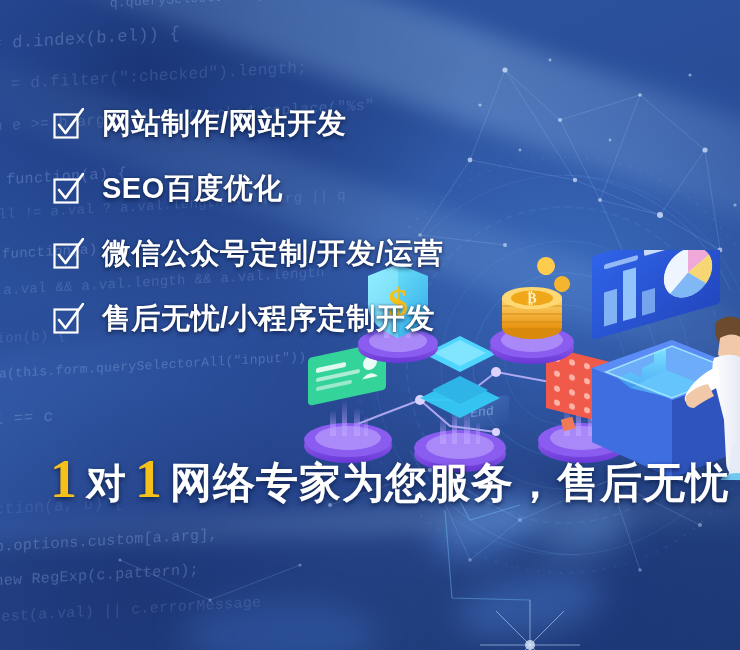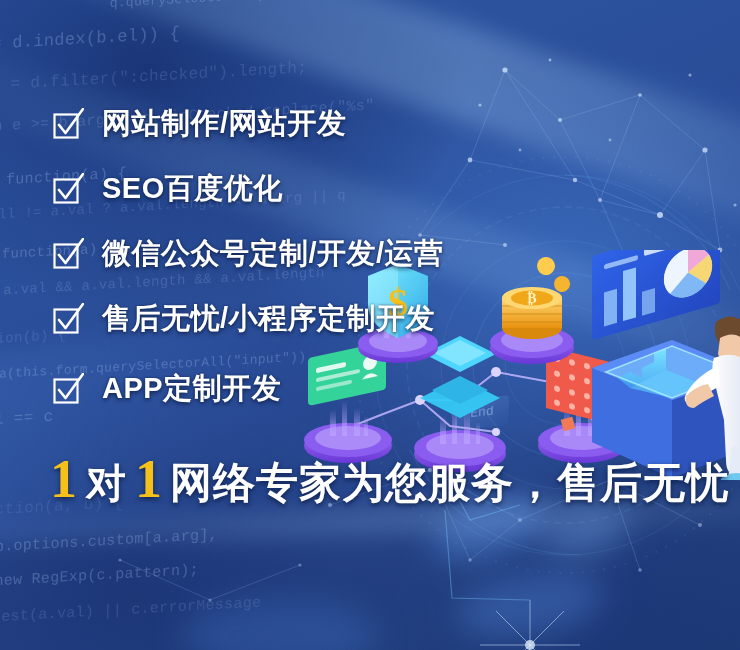--- a/index.html
+++ b/index.html
@@ -464,29 +464,20 @@
     </div>
     <div class="row">
       <span class="cbx">
         <svg viewBox="0 0 32 32" width="32" height="32">
           <rect x="2.5" y="6.5" width="23" height="23" fill="none" stroke="#ffffff" stroke-width="2.2"></rect>
           <path d="M7 17 L13.5 25 L31 1" fill="none" stroke="#ffffff" stroke-width="2.6" stroke-linecap="round" stroke-linejoin="round"></path>
         </svg>
       </span>
       <span class="rtext">售后无忧/小程序定制开发</span>
     </div>
-    <div class="row">
-      <span class="cbx">
-        <svg viewBox="0 0 32 32" width="32" height="32">
-          <rect x="2.5" y="6.5" width="23" height="23" fill="none" stroke="#ffffff" stroke-width="2.2"></rect>
-          <path d="M7 17 L13.5 25 L31 1" fill="none" stroke="#ffffff" stroke-width="2.6" stroke-linecap="round" stroke-linejoin="round"></path>
-        </svg>
-      </span>
-      <span class="rtext">APP定制开发</span>
-    </div>
   </div>
 
   <div class="headline">
     <span class="hl-num">1</span>
     <span class="hl-sep">对</span>
     <span class="hl-num">1</span>
     <span class="hl-main">网络专家为您服务，售后无忧！</span>
   </div>
 
 </div>

